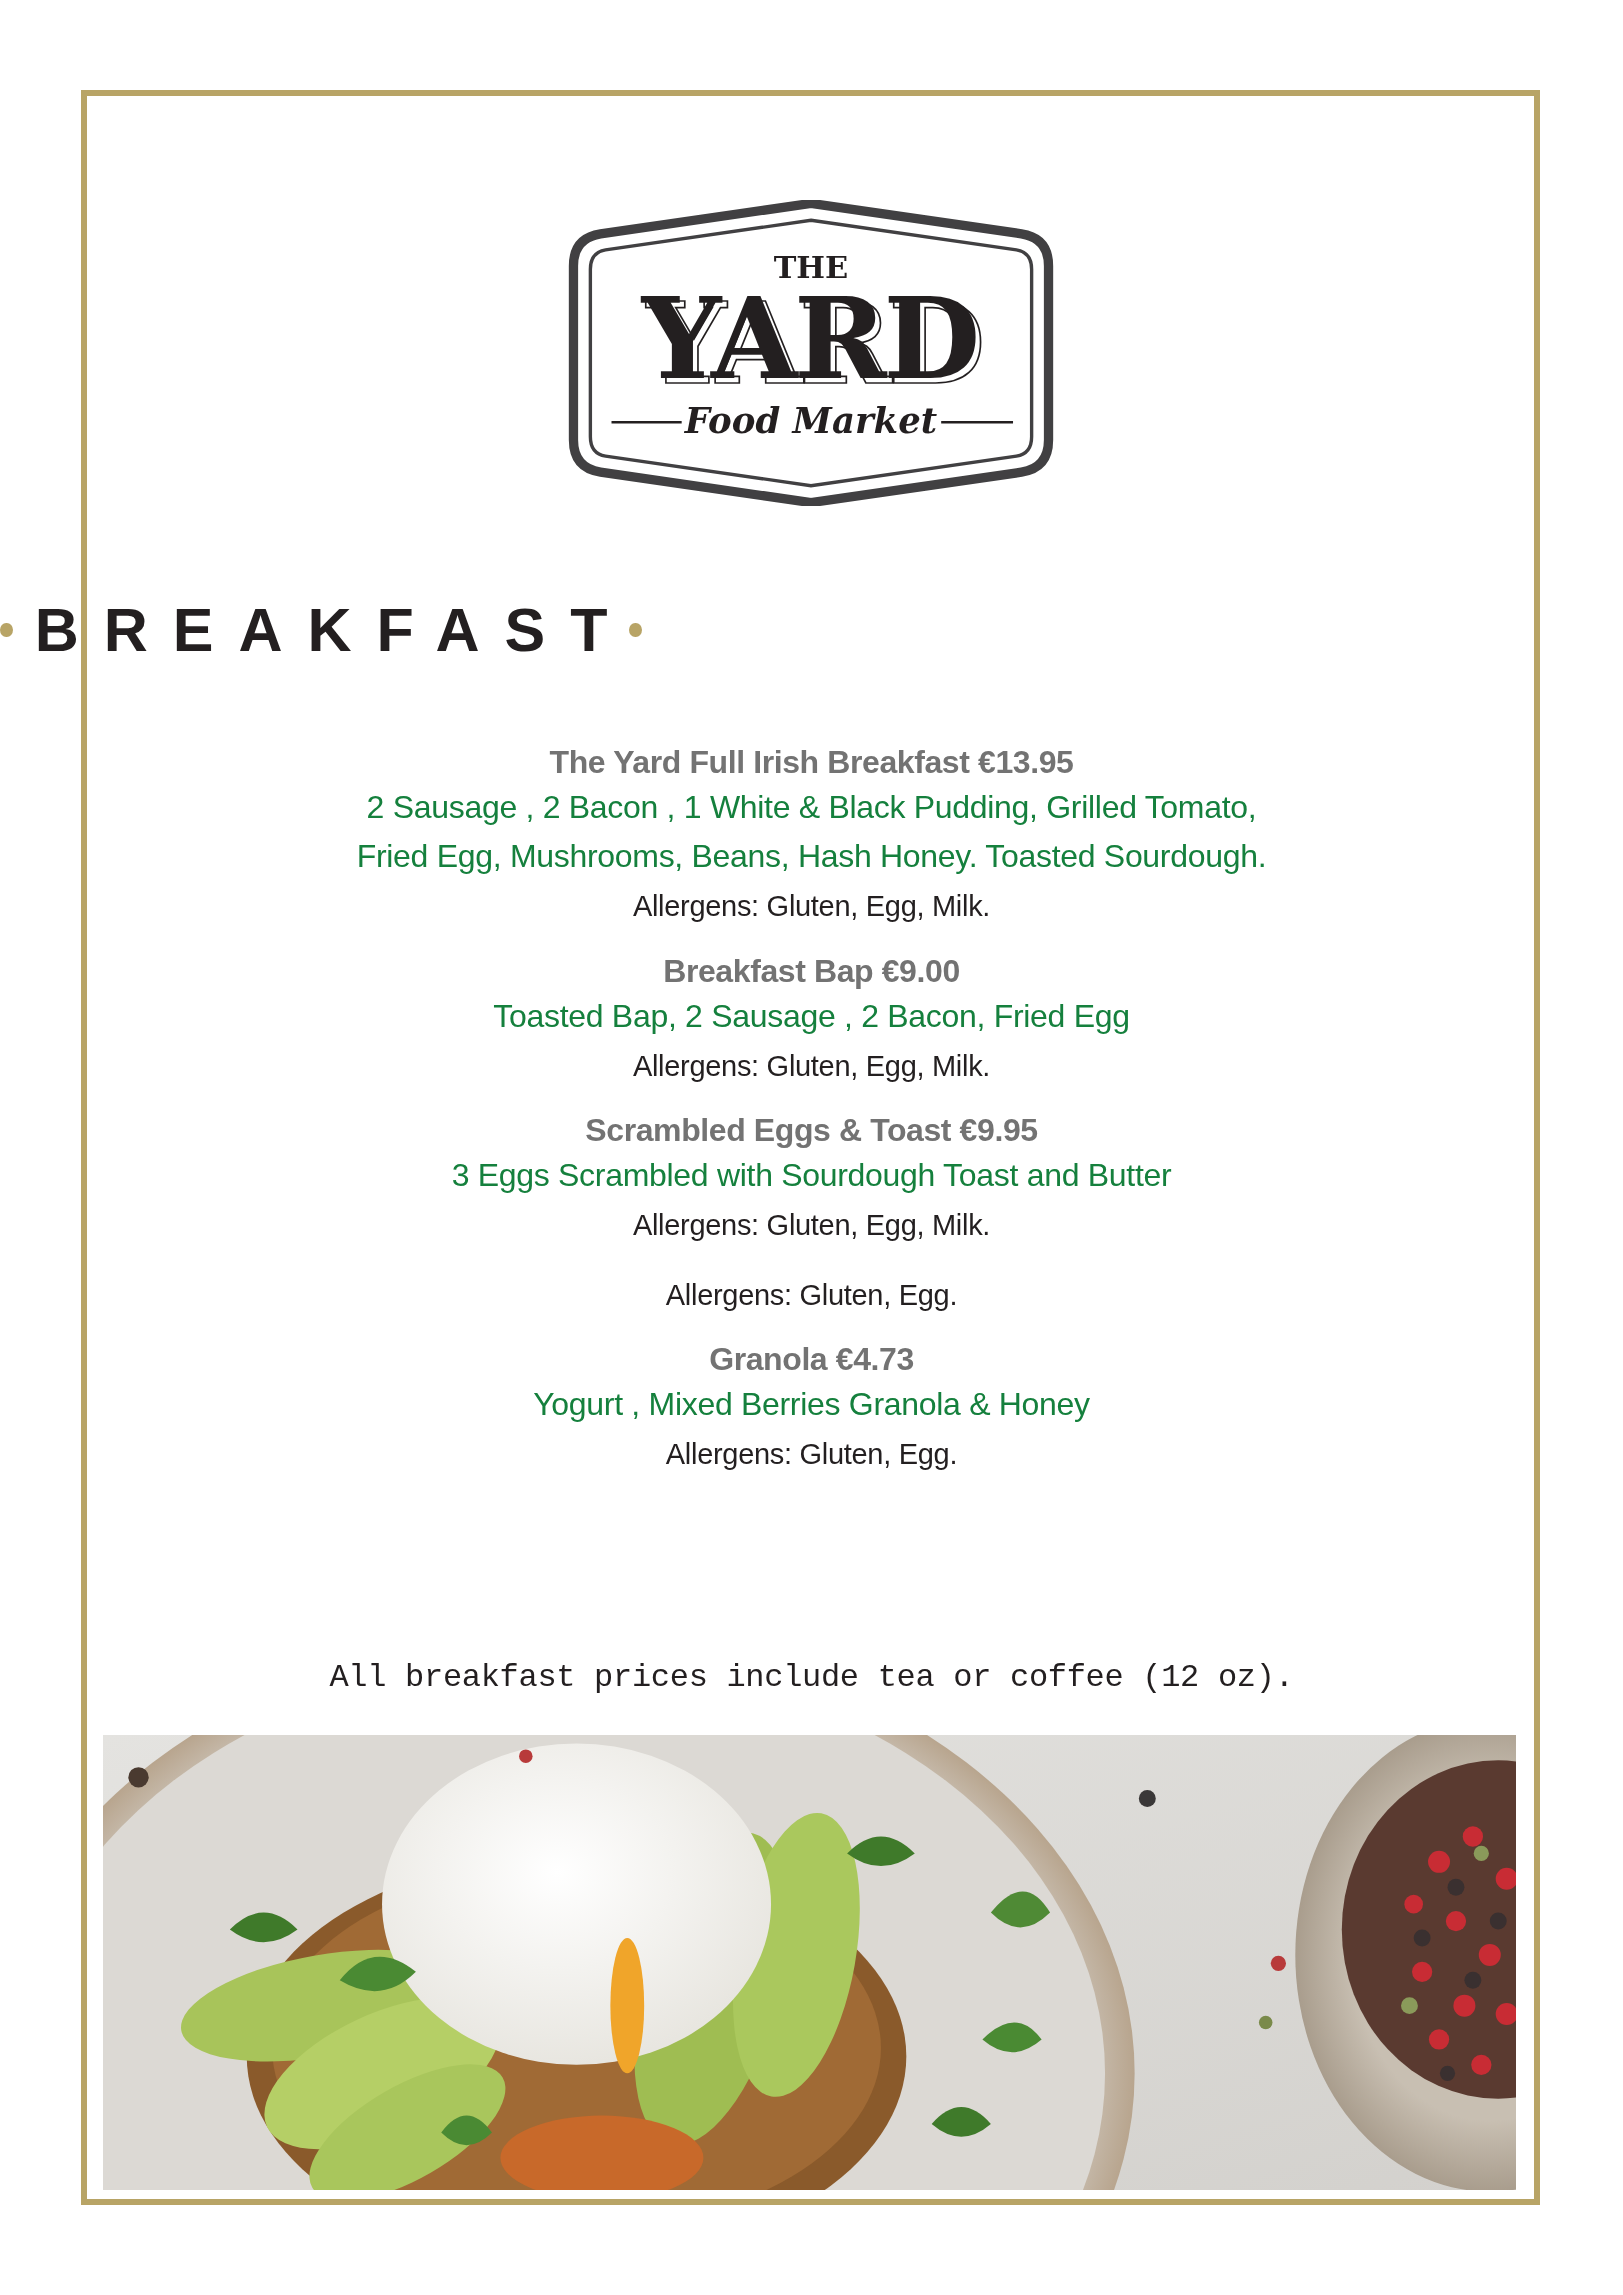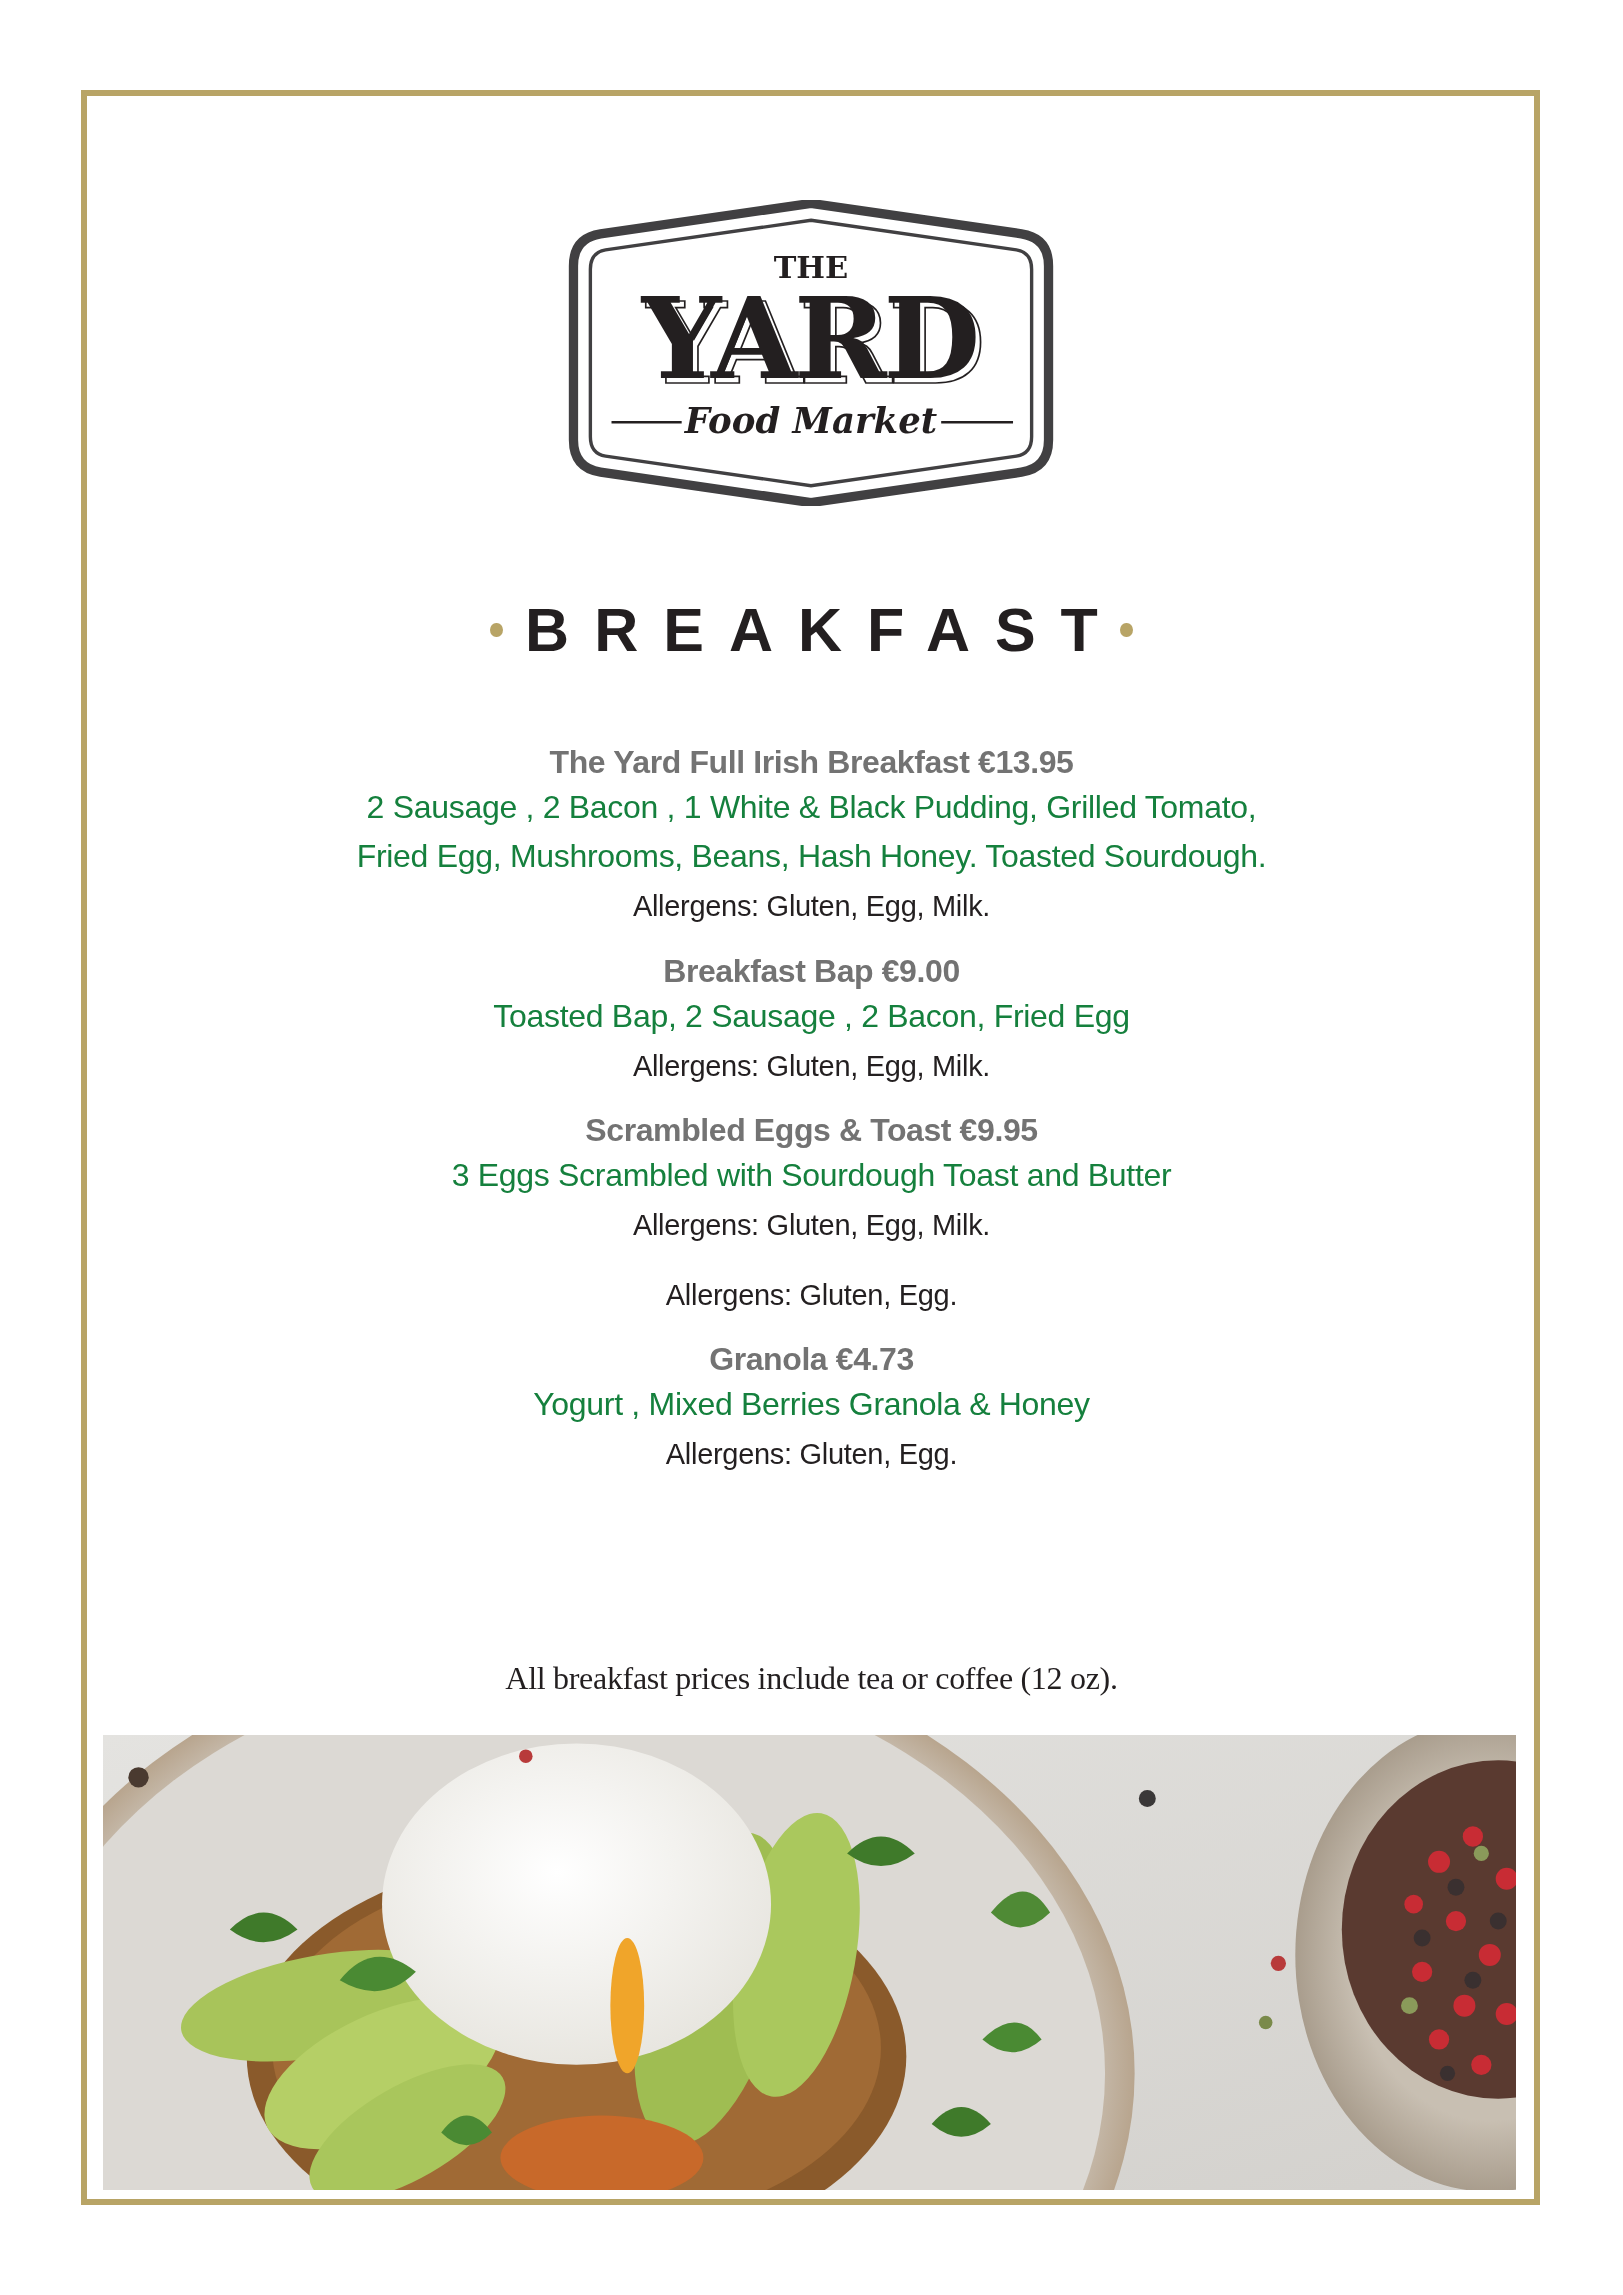--- a/index.html
+++ b/index.html
@@ -3,34 +3,34 @@
 <meta charset="utf-8">
 <style>
   html, body { margin: 0; padding: 0; background: #ffffff; }
   body { width: 1623px; height: 2295px; position: relative; overflow: hidden;
          font-family: "Liberation Sans", sans-serif; color: #231f20; }
   .frame { position: absolute; left: 81px; top: 90px; width: 1459px; height: 2115px;
            box-sizing: border-box; border: 6px solid #b8a466; }
   .logo { position: absolute; left: 565px; top: 200px; width: 492px; height: 306px; }
   .logo svg { width: 100%; height: 100%; display: block; }
   .heading { position: absolute; left: 0; right: 0; top: 592px; height: 76px;
-             display: flex; align-items: center; justify-content: center; gap: 22px; }
+             display: flex; align-items: center; justify-content: flex-start; gap: 22px; }
   .heading .dot { width: 12.7px; height: 14.4px; border-radius: 50%; background: #b8a466; display: inline-block; }
   .heading .word { font-family: "Liberation Sans", sans-serif; font-weight: 700; font-size: 61px;
                    letter-spacing: 25px; margin-right: -25px; color: #231f20; line-height: 1; }
   .menu { position: absolute; left: 118px; right: 118px; top: 742px; text-align: center; }
   .item { margin: 0 0 18.6px 0; }
   .item-title { font-family: "Liberation Sans", sans-serif; font-weight: 700; font-size: 32px;
                 line-height: 41px; color: #737373; letter-spacing: -0.4px; }
   .item-desc { font-family: "Liberation Sans", sans-serif; font-weight: 400; font-size: 32px;
                line-height: 49px; color: #15803d; letter-spacing: -0.3px; }
   .item-allergens { font-family: "Liberation Sans", sans-serif; font-size: 29px; line-height: 51px; color: #231f20;
                     letter-spacing: -0.3px; }
   .note { position: absolute; left: 0; right: 0; top: 1657px; text-align: center;
-          font-family: Liberation Serif, serif; font-size: 32px; line-height: 42px; color: #231f20; letter-spacing: -0.3px; }
+          font-family: Liberation Mono, monospace; font-size: 32px; line-height: 42px; color: #231f20; letter-spacing: -0.3px; }
   .photo { position: absolute; left: 103px; top: 1735px; width: 1413px; height: 455px; overflow: hidden;
            background: #dcdad6; }
   .photo svg { width: 100%; height: 100%; display: block; }
 </style>
 </head>
 <body>
 
 <div class="frame"></div>
 
 <div class="logo">

